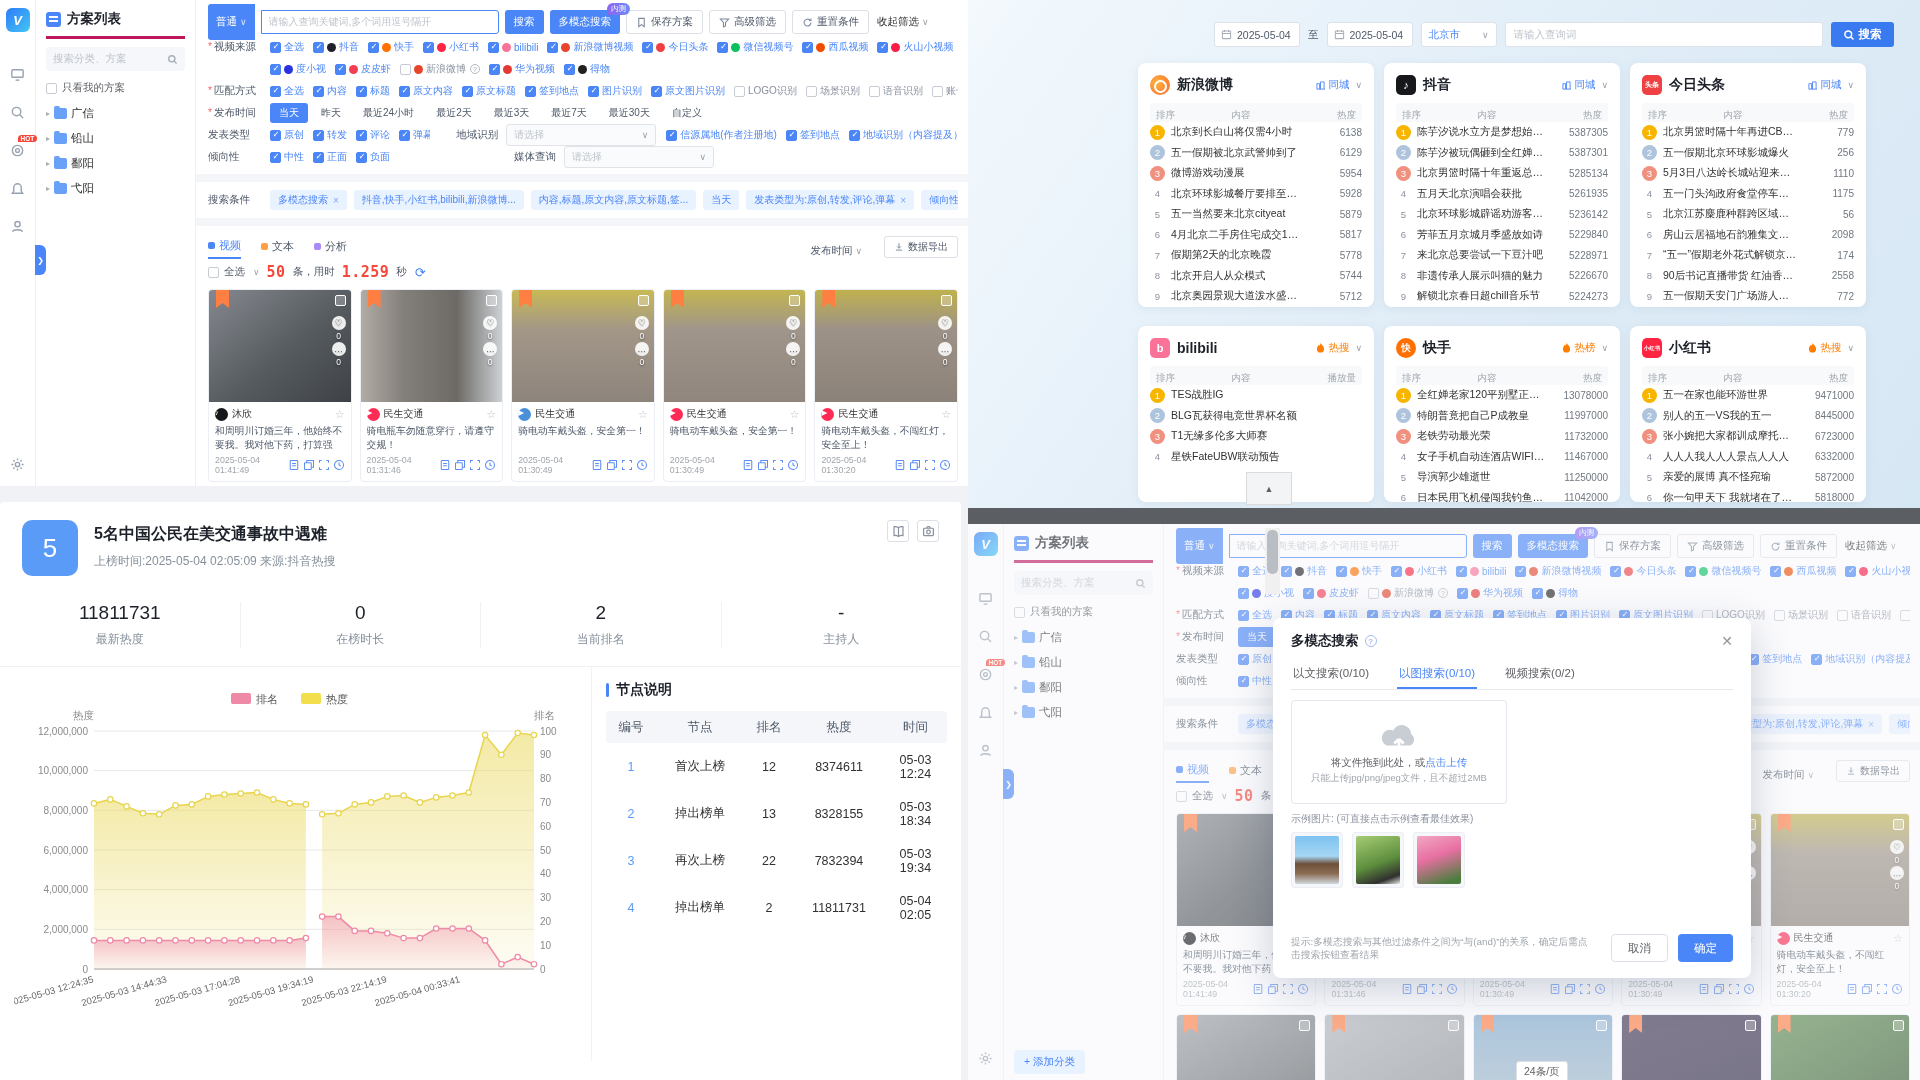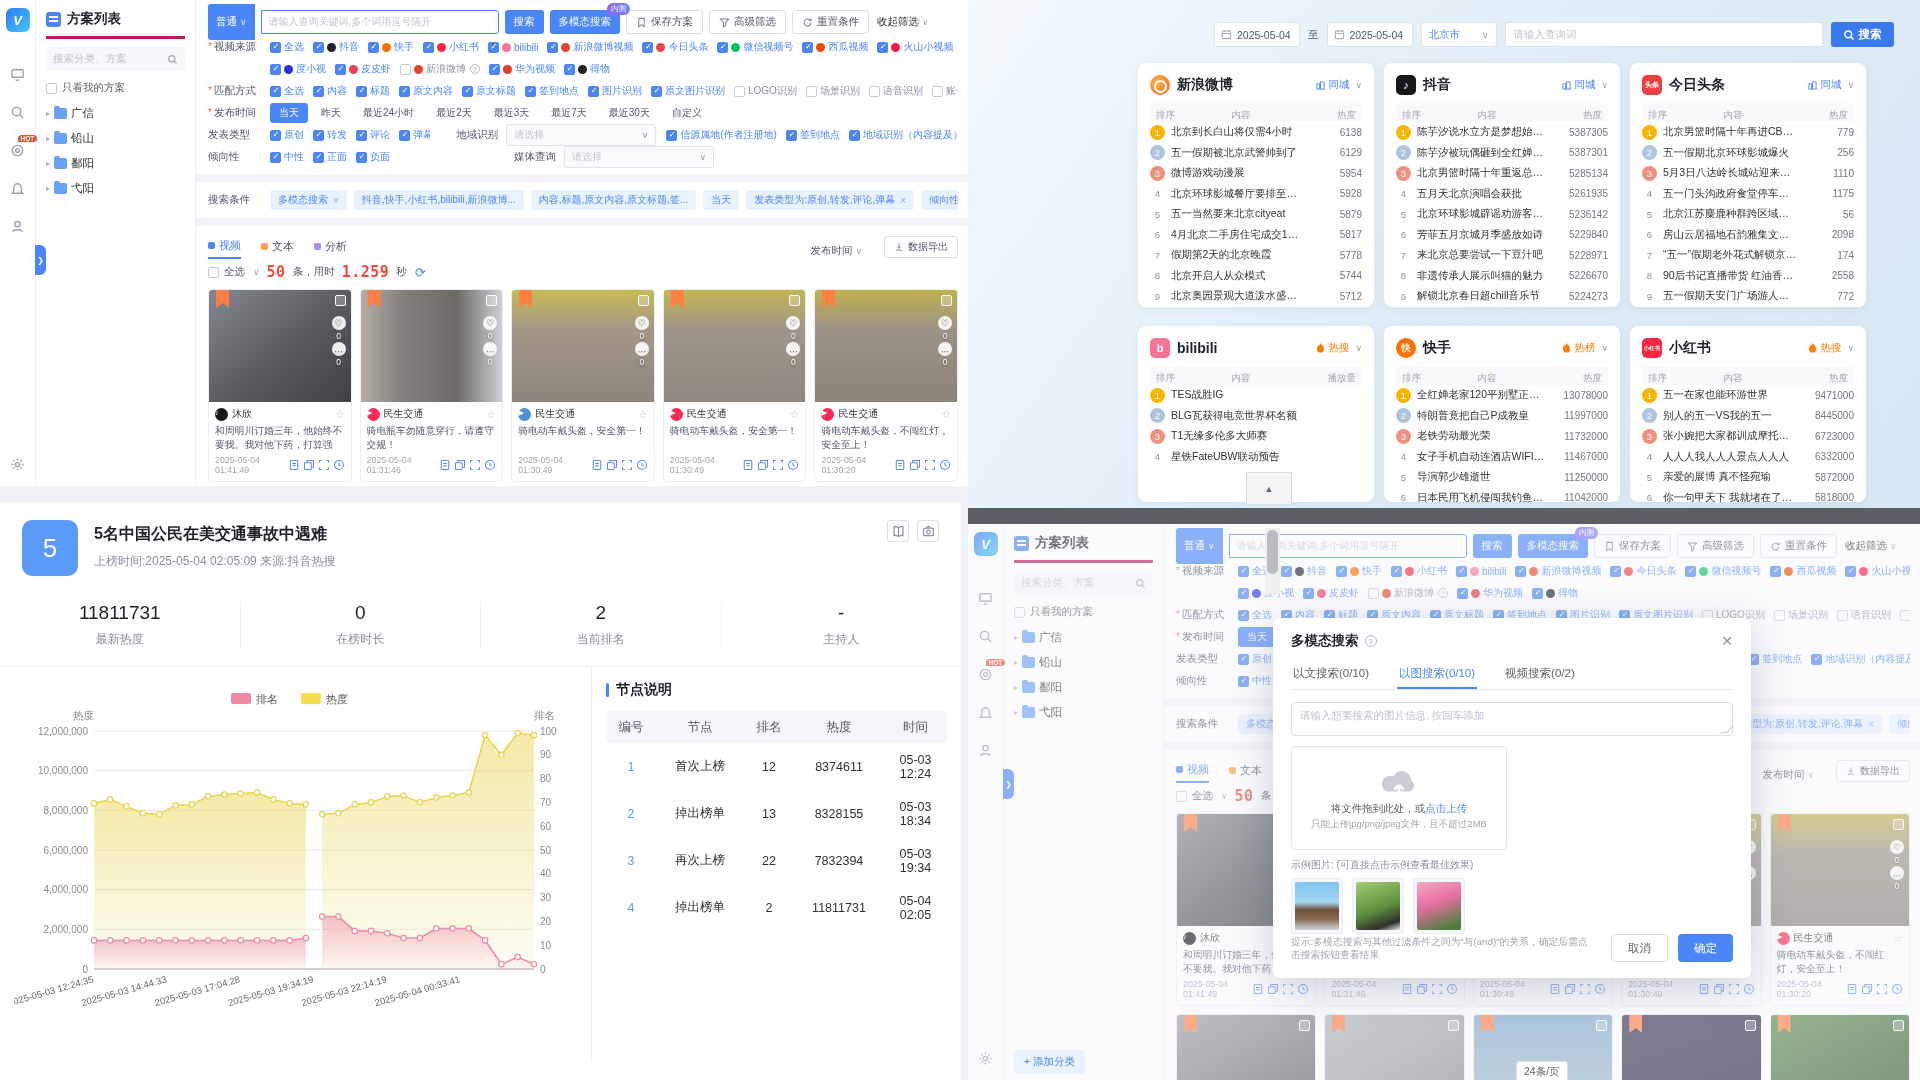--- a/index.html
+++ b/index.html
@@ -2043,21 +2043,20 @@
       <span class="m-title">多模态搜索</span>
       <span class="m-help">?</span>
       <span class="m-close">✕</span>
     </div>
     <div class="m-tabs">
 
     <span class="m-tab">以文搜索(0/10)</span>
         <span class="m-tab on">以图搜索(0/10)</span>
         <span class="m-tab">视频搜索(0/2)</span>
       </div>
-    <div class="m-ta"><span class="ph">请输入想要搜索的图片信息, 按回车添加</span></div>
     <div class="m-upload">
       <svg width="44" height="34" viewBox="0 0 46 36">
           <path d="M36 15a10 10 0 0 0-19-4A8 8 0 0 0 10 27h25a7 7 0 0 0 1-12z" fill="#c9cdd4"></path>
           <path d="M23 31V20m0 0-5 5m5-5 5 5" stroke="#fff" stroke-width="3" fill="none"></path>
         </svg>
       <div class="m-uptext"><span>将文件拖到此处，或</span><span class="m-uplink">点击上传</span></div>
       <div class="m-uphint">只能上传jpg/png/jpeg文件，且不超过2MB</div>
     </div>
     <div class="m-samples-label">示例图片: (可直接点击示例查看最佳效果)</div>
     <div class="m-thumbs">

